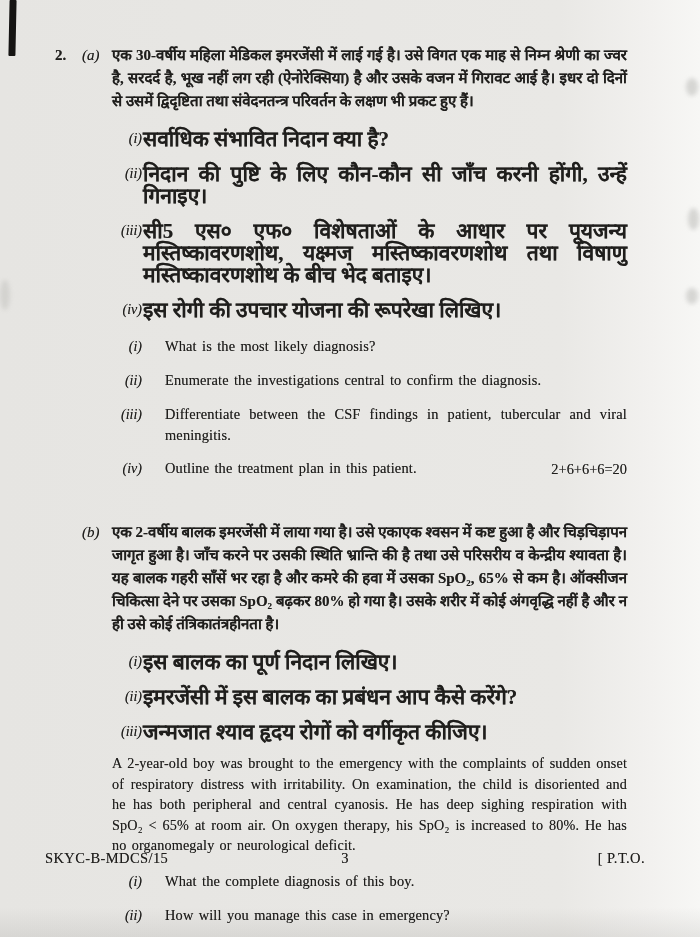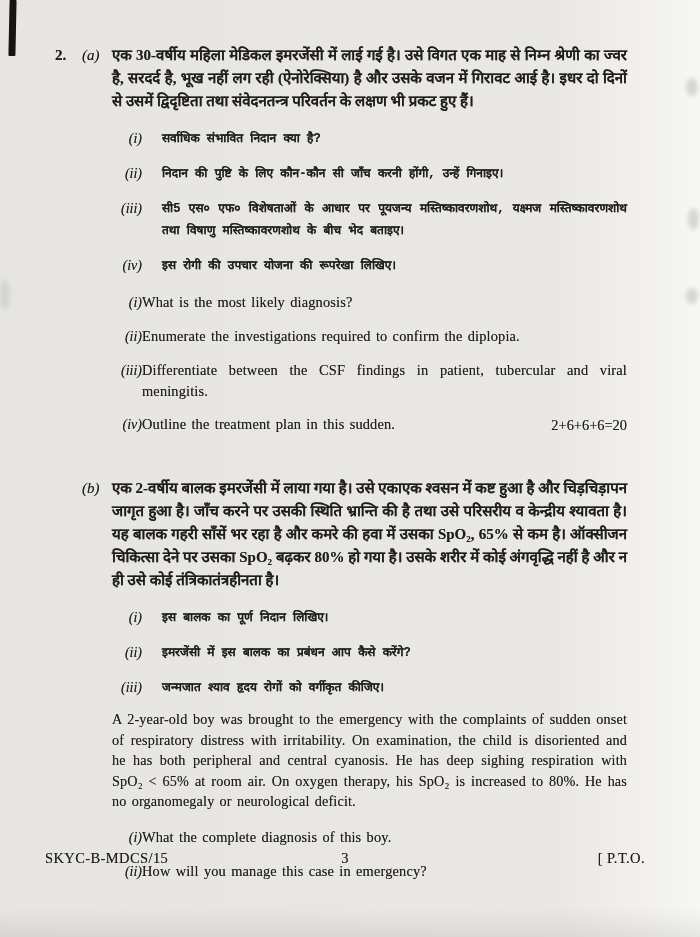--- a/index.html
+++ b/index.html
@@ -43,26 +43,26 @@
     font-size: 14.2px; line-height: 20.5px; text-align: justify;
     letter-spacing: 0.15px; word-spacing: 1.5px;
   }
   .sub-block { margin-left: 57px; }
   .sub-row { display: flex; align-items: flex-start; margin-top: 13px; }
   .sub-num {
     width: 30px; flex: none; text-align: right; font-style: italic;
     font-size: 14px; line-height: 21px; padding-right: 0;
   }
   .sub-text-hi {
-    margin-left: 20px; flex: 1; font-size: 12px; line-height: 22px;
-    font-weight: 600; font-family: Liberation Mono, monospace;
+    margin-left: 1px; flex: 1; font-size: 21px; line-height: 22px;
+    font-weight: 600; font-family: Liberation Serif, serif;
     text-align: justify;
   }
   .sub-text-en {
-    margin-left: 0; flex: 1; font-size: 14.4px; line-height: 20.5px;
+    margin-left: 23px; flex: 1; font-size: 14.4px; line-height: 20.5px;
     letter-spacing: 0.15px; word-spacing: 1.5px; text-align: justify;
   }
   .marks {
     flex: none; font-size: 14.4px; line-height: 20.5px;
     white-space: nowrap; align-self: flex-end;
   }
   .gap-en-para { margin-top: 10px; margin-left: 57px; }
   .gap-first-sub { margin-top: 15px; }
   .part-gap { margin-top: 42px; }
   .footer {
@@ -115,29 +115,29 @@
     </div>
 
 
     <div class="sub-block">
       <div class="sub-row gap-first-sub">
         <span class="sub-num">(i)</span>
         <span class="sub-text-en">What is the most likely diagnosis?</span>
       </div>
       <div class="sub-row">
         <span class="sub-num">(ii)</span>
-        <span class="sub-text-en">Enumerate the investigations required to confirm the diplopia.</span>
+        <span class="sub-text-en">Enumerate the investigations central to confirm the diagnosis.</span>
       </div>
       <div class="sub-row">
         <span class="sub-num">(iii)</span>
         <span class="sub-text-en">Differentiate between the CSF findings in patient, tubercular and viral meningitis.</span>
       </div>
       <div class="sub-row">
         <span class="sub-num">(iv)</span>
-        <span class="sub-text-en">Outline the treatment plan in this sudden.</span>
+        <span class="sub-text-en">Outline the treatment plan in this patient.</span>
         <span class="marks">2+6+6+6=20</span>
       </div>
     </div>
 
     <div class="q-row part-gap">
       <span class="q-num"></span>
       <span class="part-label">(b)</span>
       <span class="para-hi">एक 2-वर्षीय बालक इमरजेंसी में लाया गया है। उसे एकाएक श्वसन में कष्ट हुआ है और चिड़चिड़ापन जागृत हुआ है। जाँच करने पर उसकी स्थिति भ्रान्ति की है तथा उसे परिसरीय व केन्द्रीय श्यावता है। यह बालक गहरी साँसें भर रहा है और कमरे की हवा में उसका SpO₂, 65% से कम है। ऑक्सीजन चिकित्सा देने पर उसका SpO₂ बढ़कर 80% हो गया है। उसके शरीर में कोई अंगवृद्धि नहीं है और न ही उसे कोई तंत्रिकातंत्रहीनता है।</span>
     </div>
 

